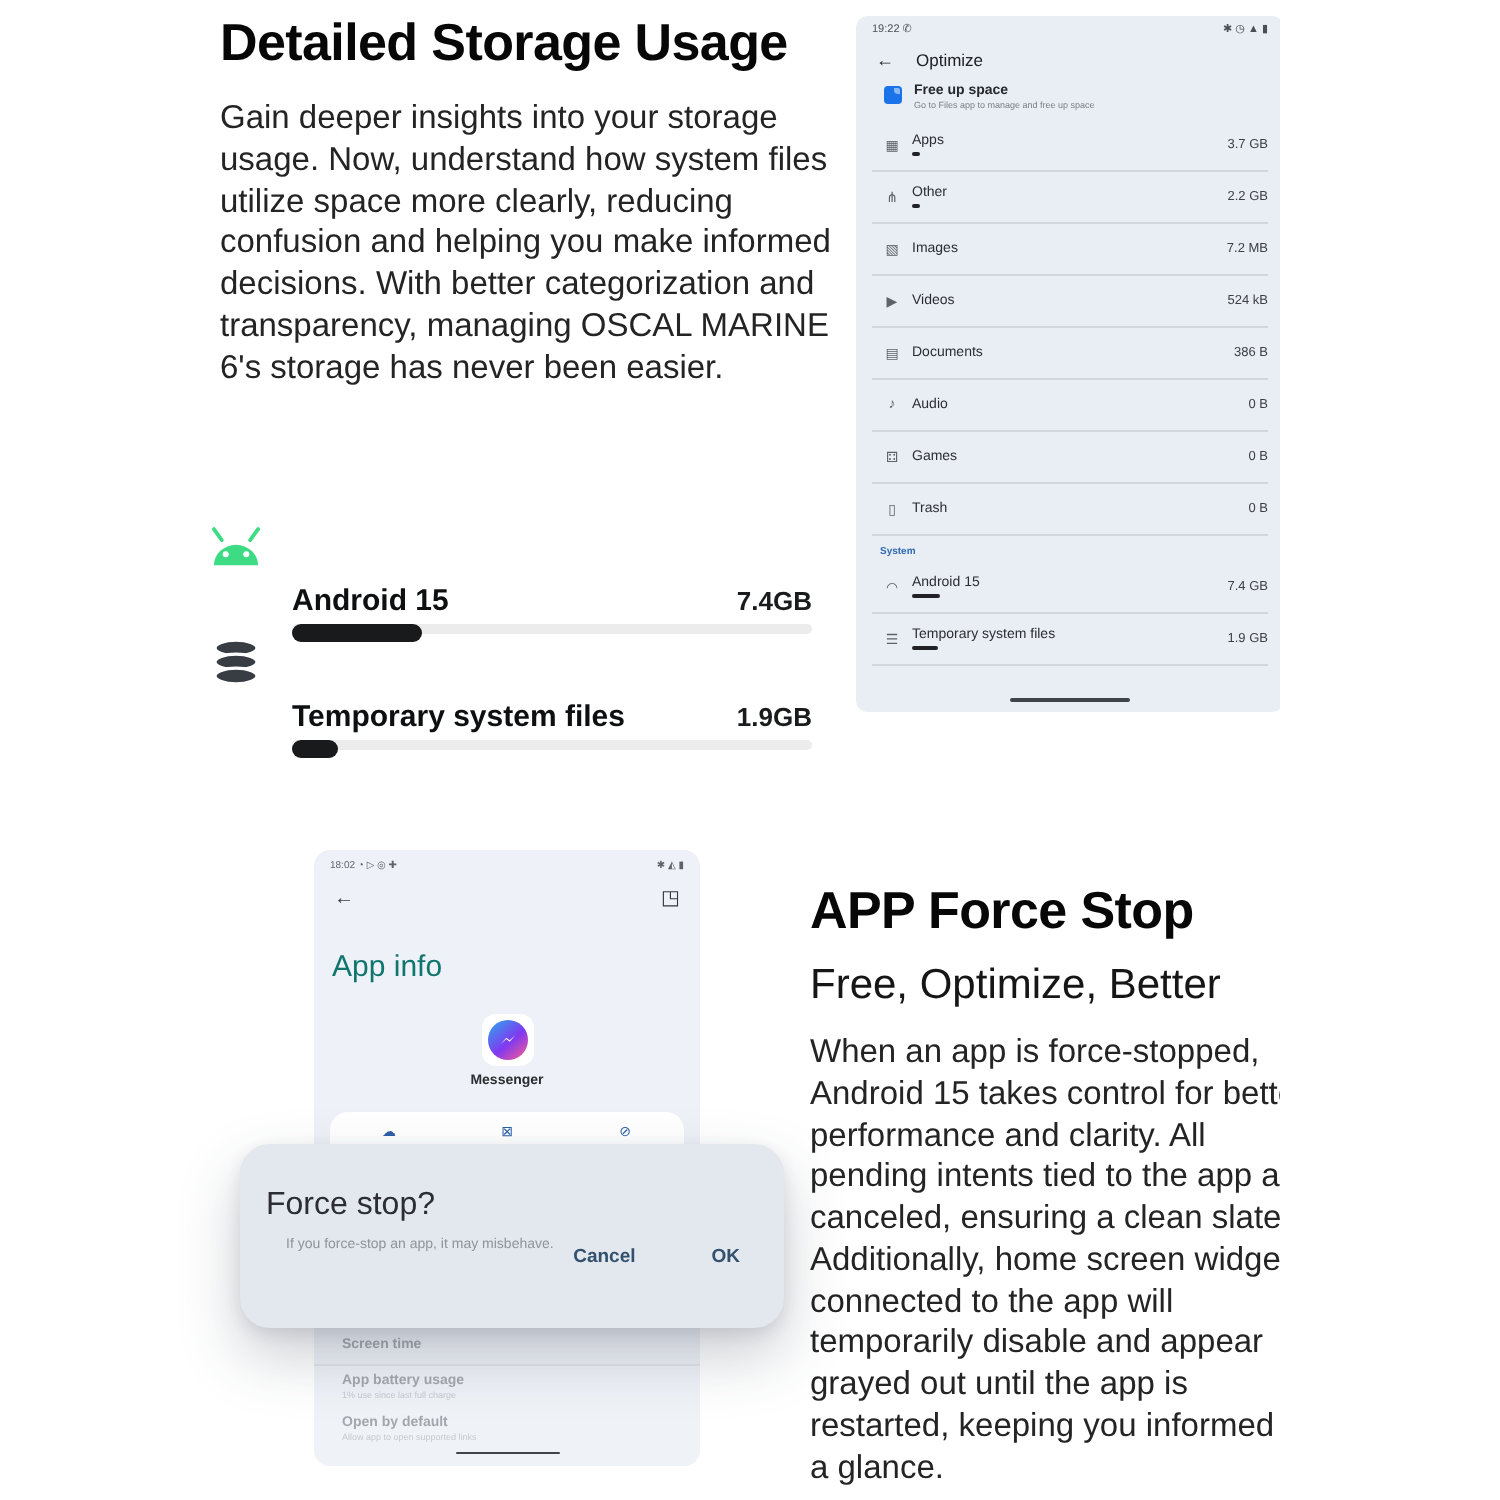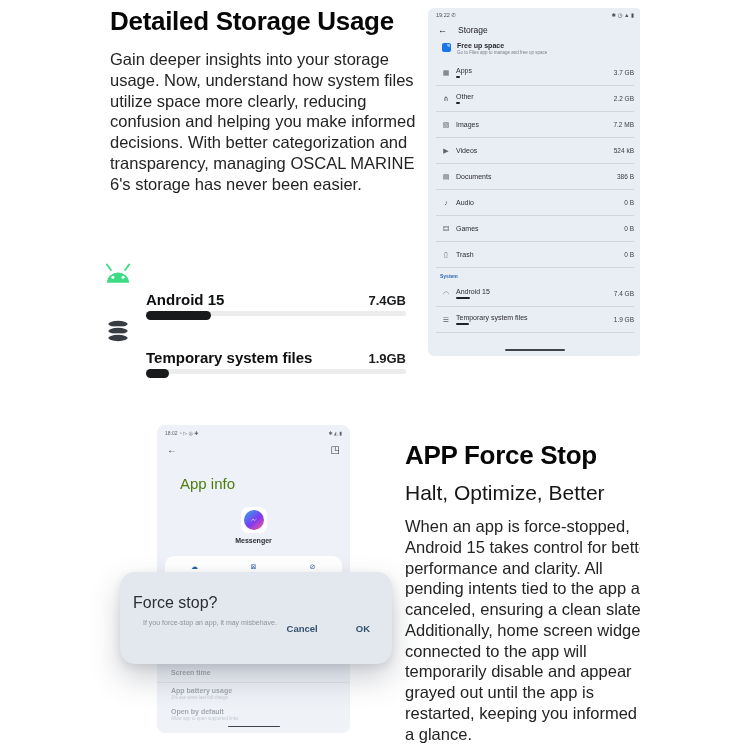--- a/index.html
+++ b/index.html
@@ -44,21 +44,21 @@
   .svalue { margin-left:auto; font-size:6.5px; color:#3c4043; }
   .sp-system { font-size:5px; color:#2f6bae; margin:5px 0 2px 12px; font-weight:600; }
   .sp-gesture { position:absolute; bottom:5px; left:50%; transform:translateX(-50%);
                 width:60px; height:2px; background:#3f444b; border-radius:2px; }
 
   
   .appinfo-panel { position:absolute; left:157px; top:425px; width:193px; height:308px;
                    background:#eef1f7; border-radius:8px; }
   .ap-status { display:flex; justify-content:space-between; padding:5px 8px 0; font-size:5px; color:#5f6368; }
   .ap-nav { display:flex; justify-content:space-between; padding:8px 10px 0; font-size:10px; color:#34373c; }
-  .ap-title { margin:20px 0 0 23px; font-size:15px; font-weight:400; color:#4d7c0f; }
+  .ap-title { margin:20px 0 0 9px; font-size:15px; font-weight:400; color:#0f766e; }
   .ap-appblock { margin-top:15px; text-align:center; }
   .messenger-badge { width:26px; height:26px; background:#fff; border-radius:7px;
                      display:inline-flex; align-items:center; justify-content:center; }
   .messenger-circle { width:20px; height:20px; border-radius:50%;
                       background:linear-gradient(140deg,#2aabee 0%,#8039f0 55%,#ff5e8e 100%);
                       display:flex; align-items:center; justify-content:center; }
   .ap-appname { font-size:7px; font-weight:600; color:#2b2d31; margin-top:4px; }
   .ap-actions { margin:12px 8px 0; background:#ffffff; border-radius:9px; height:28px; display:flex; }
   .ap-action { flex:1; display:flex; flex-direction:column; align-items:center; justify-content:center; gap:2px; color:#2b5fa8; }
   .ap-action .aicon { font-size:7px; line-height:1; }
@@ -139,21 +139,21 @@
     </div>
   </div>
 
   <div class="storage-panel">
     <div class="sp-status">
       <span>19:22 ✆</span>
       <span>✱ ◷ ▲ ▮</span>
     </div>
     <div class="sp-header">
       <span class="sp-back">←</span>
-      <span class="sp-title">Storage</span>
+      <span class="sp-title">Optimize</span>
     </div>
     <div class="sp-freeup">
       <span class="files-icon"></span>
       <span>
         <div class="fu-title">Free up space</div>
         <div class="fu-sub">Go to Files app to manage and free up space</div>
       </span>
     </div>
 
     <div class="srow">
@@ -296,17 +296,17 @@
     <div class="fd-title">Force stop?</div>
     <div class="fd-msg">If you force-stop an app, it may misbehave.</div>
     <div class="fd-actions">
       <span class="fd-btn">Cancel</span>
       <span class="fd-btn">OK</span>
     </div>
   </div>
 
   <div class="bottom-text">
     <div class="big-title">APP Force Stop</div>
-    <div class="sub-title">Halt, Optimize, Better</div>
+    <div class="sub-title">Free, Optimize, Better</div>
     <div class="body-copy">When an app is force-stopped, Android 15 takes control for better performance and clarity. All pending intents tied to the app are canceled, ensuring a clean slate. Additionally, home screen widgets connected to the app will temporarily disable and appear grayed out until the app is restarted, keeping you informed at a glance.</div>
   </div>
 
 </div>
 
 </body></html>

